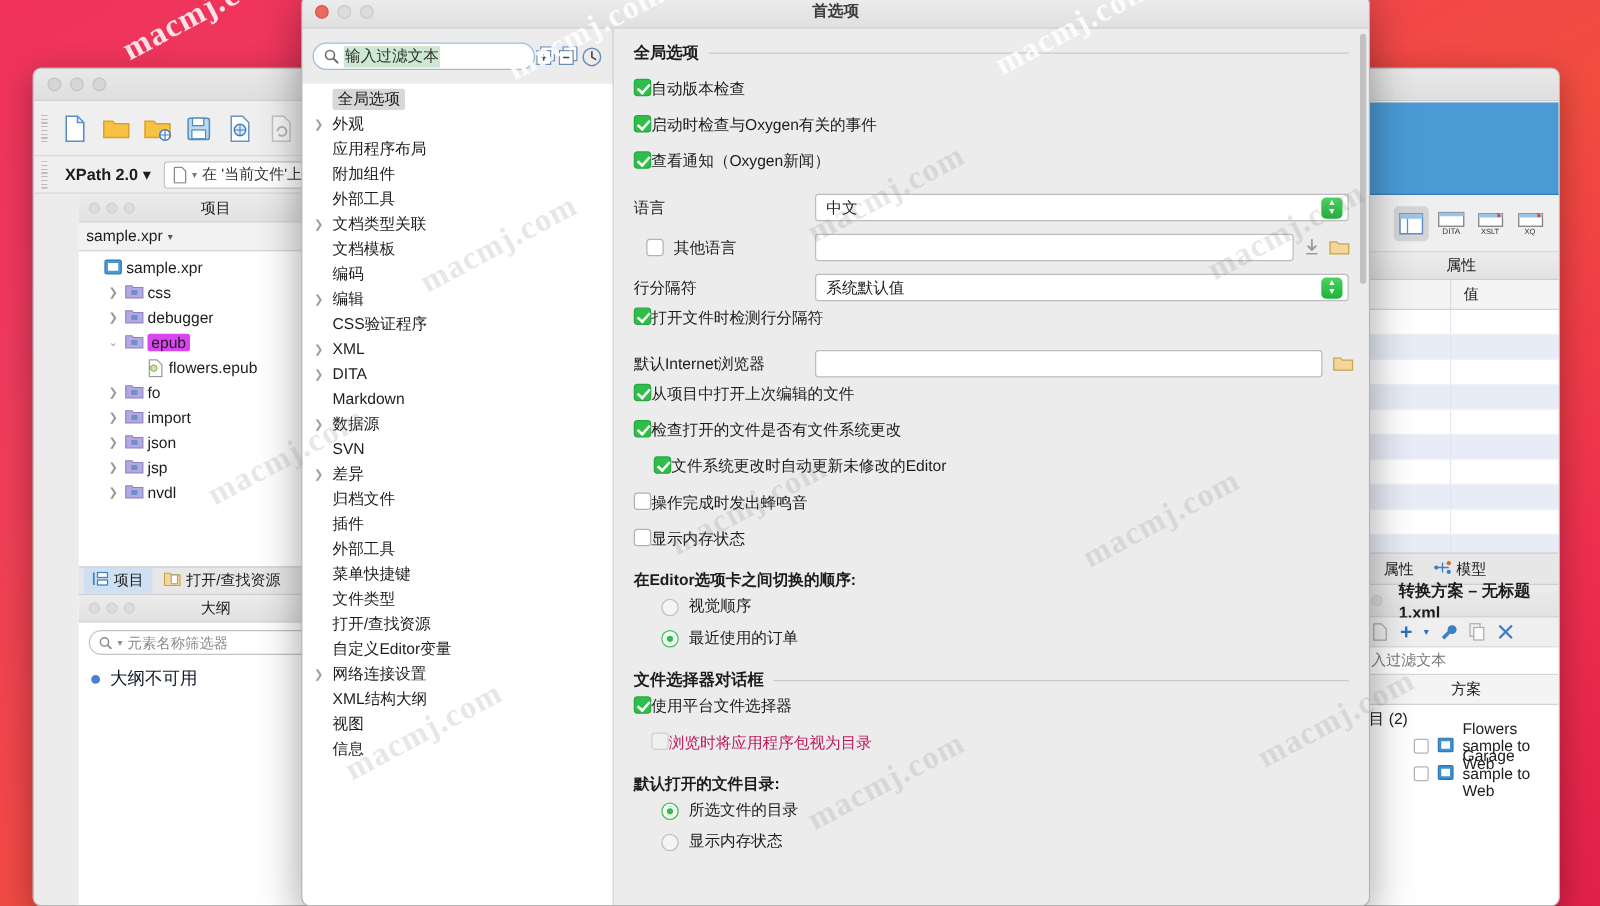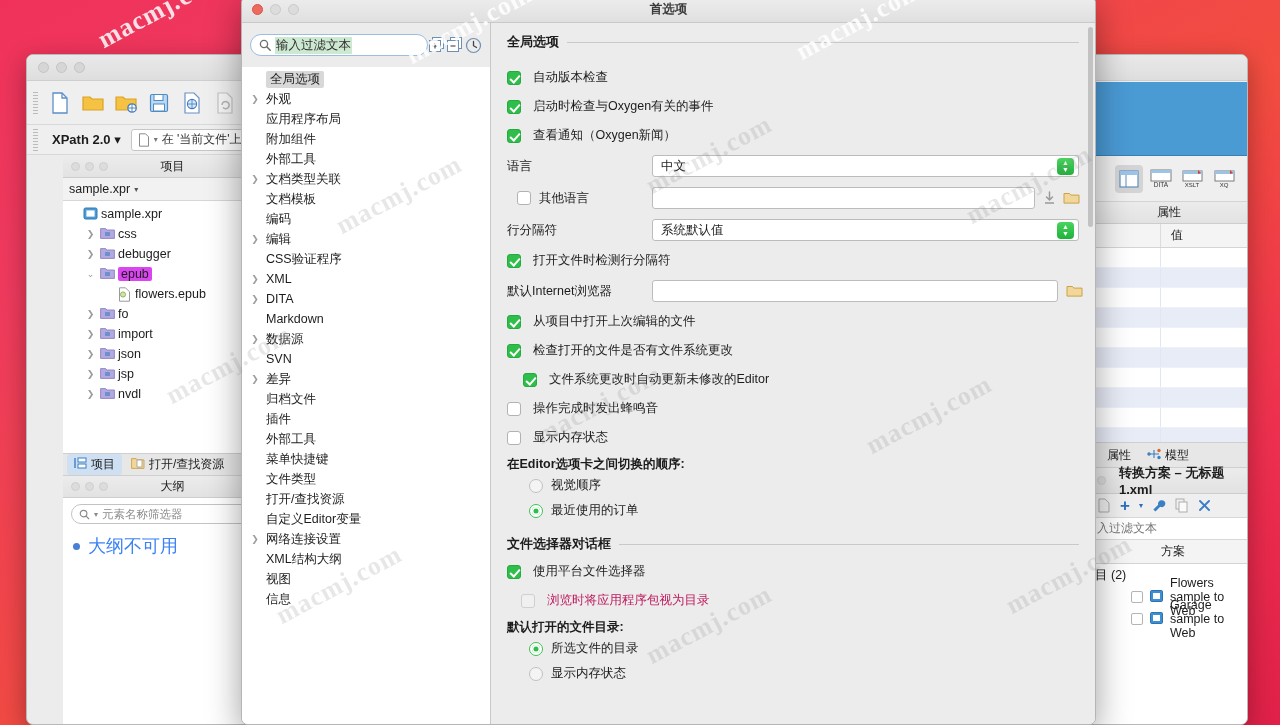--- a/index.html
+++ b/index.html
@@ -78,21 +78,21 @@
   }
   .ptab { display: flex; align-items: center; gap: 4px; padding: 2px 7px; border-radius: 3px; }
   .ptab.active { background: #cfe0f2; }
 
   .outline-pane { position: absolute; left: 0; right: 0; top: 320px; bottom: 0; background: #fff; }
   .srch-sm {
     margin: 6px 8px 0 8px; height: 20px; background: #fff; border: 1px solid #c3c3c3;
     border-radius: 10px; display: flex; align-items: center; gap: 4px; padding: 0 7px;
     color: #8a8a8a; font-size: 11.5px;
   }
-  .outline-row { display: flex; align-items: center; gap: 8px; padding: 10px 0 0 10px; font-size: 18px; color:#3b82f6; }
+  .outline-row { display: flex; align-items: center; gap: 8px; padding: 10px 0 0 10px; font-size: 14px; color:#0f172a; }
   .bullet { width: 7px; height: 7px; border-radius: 50%; background: #4a7fd4; }
 
   
   .right-top {
     position: absolute; left: 1064px; top: 27px; right: 0; height: 74px;
     background: #4a9ad4; border-bottom: 1px solid #3a7fb3;
   }
   .right-toolbar {
     position: absolute; left: 1064px; top: 101px; right: 0; height: 46px;
     background: #efefef; border-bottom: 1px solid #d4d4d4;
@@ -182,21 +182,21 @@
   .opt { height: 20px; display: flex; align-items: center; padding-left: 6px; gap: 4px; }
   .opt .tw2 { width: 14px; flex: 0 0 14px; text-align: center; color: #9e9e9e; font-size: 9px; }
   .opt .otext { white-space: nowrap; }
   .opt .otext.sel { background: #d8d8d8; padding: 0 4px; border-radius: 2px; }
 
   .dlg-right { flex: 1; background: #ececec; padding: 10px 16px 0 16px; overflow: hidden; position: relative; }
   .sec-title { display: flex; align-items: center; gap: 8px; margin-bottom: 12px; }
   .sec-title b { font-size: 13px; white-space: nowrap; }
   .sec-title .rule { flex: 1; height: 1px; background: #c9c9c9; }
 
-  .cbrow { display: flex; align-items: center; gap: 12px; height: 29px; font-size: 12.5px; }
+  .cbrow { display: flex; align-items: flex-start; gap: 0; height: 29px; font-size: 12.5px; }
   .cbrow.indent { padding-left: 16px; }
   .cb {
     width: 14px; height: 14px; border-radius: 3px; flex: 0 0 14px;
     border: 1px solid #b2b2b2; background: #fff; position: relative;
   }
   .cb.on { background: #2fbe4a; border-color: #27a941; }
   .cb.on::after {
     content: ""; position: absolute; left: 4px; top: 1px; width: 4px; height: 8px;
     border: solid #fff; border-width: 0 2px 2px 0; transform: rotate(42deg);
   }

